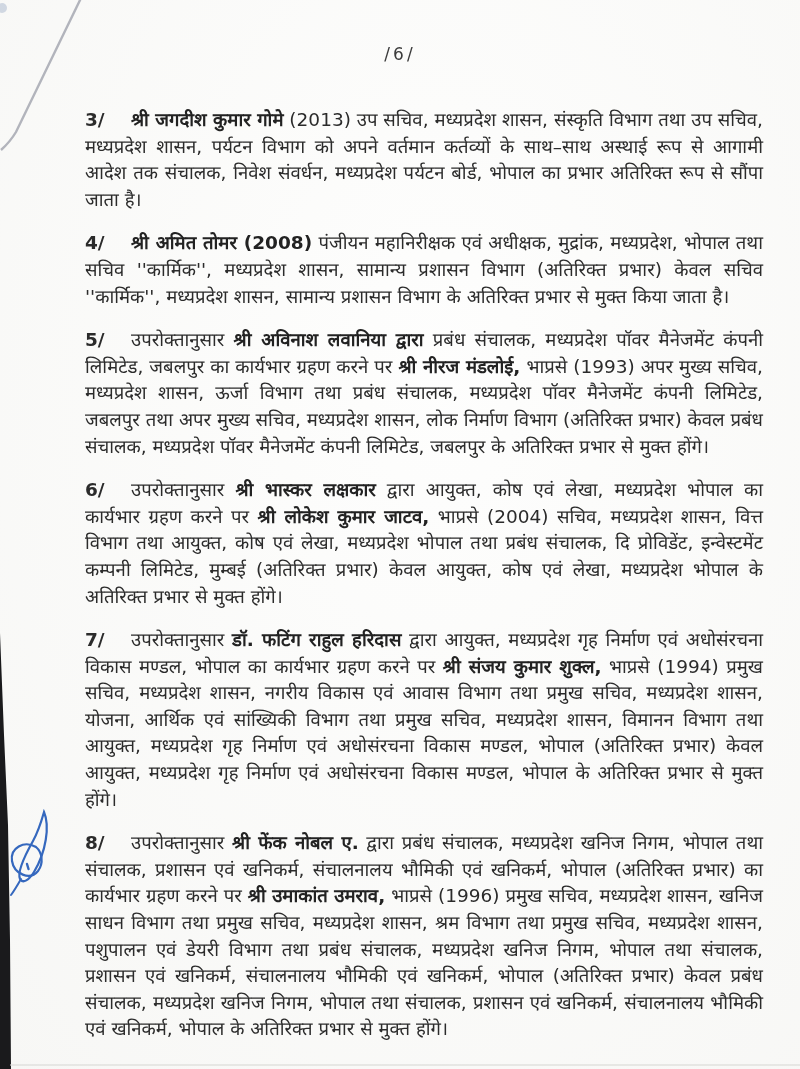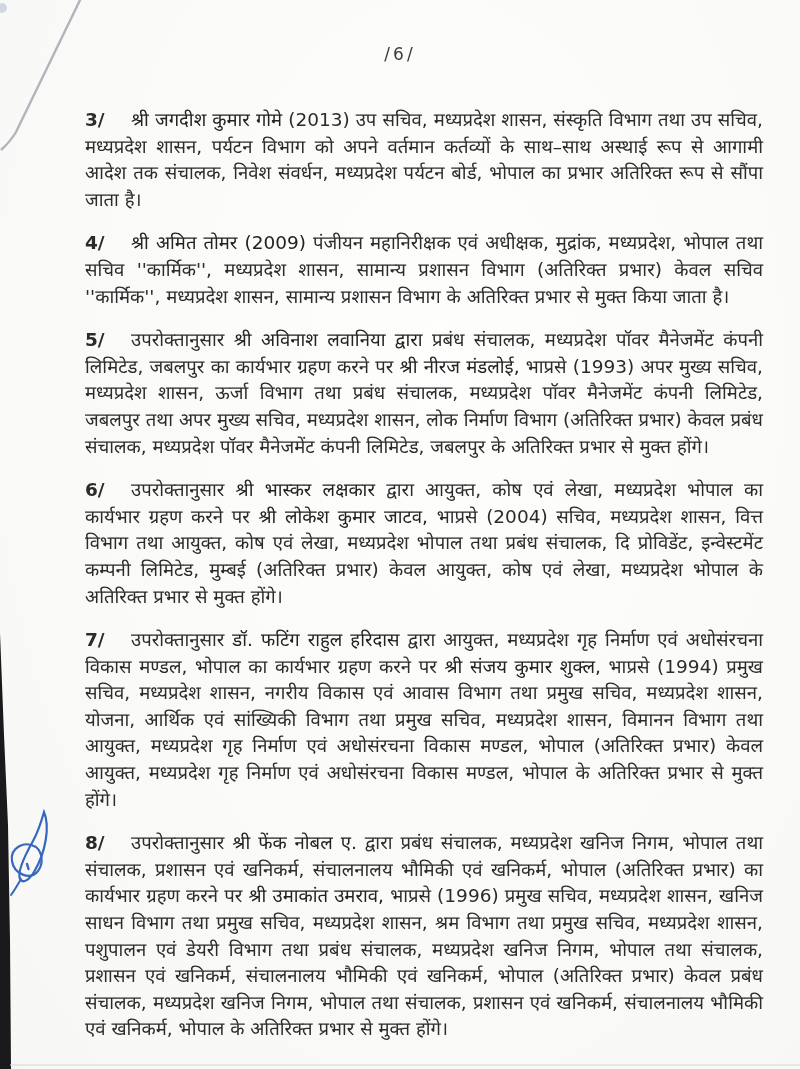--- a/index.html
+++ b/index.html
@@ -27,21 +27,21 @@
     font-size:18.5px;
     line-height:26.6px;
     text-align:justify;
     color:#2b2b2b;
   }
   .pnum{
     display:inline-block;
     min-width:46px;
     font-weight:700;
   }
-  .para b{font-weight:400;color:#222;}
+  .para b{font-weight:700;color:#222;}
 </style>
 </head>
 <body>
 
 <div class="page">
 
   <svg class="artifacts" viewBox="0 0 800 1069">
 
     <circle cx="2" cy="8" r="5" fill="#9fb0c8" opacity="0.45"></circle>
 
@@ -58,21 +58,21 @@
 
     <rect x="10" y="1064" width="790" height="2" fill="#d9d9d5" opacity="0.55"></rect>
   </svg>
 
   <div class="page-number">/6/</div>
 
   <div class="doc-body">
 
     <p class="para"><span class="pnum">3/</span><span></span><b>श्री जगदीश कुमार गोमे</b><span> (2013) उप सचिव, मध्यप्रदेश शासन, संस्कृति विभाग तथा उप सचिव, मध्यप्रदेश शासन, पर्यटन विभाग को अपने वर्तमान कर्तव्यों के साथ–साथ अस्थाई रूप से आगामी आदेश तक संचालक, निवेश संवर्धन, मध्यप्रदेश पर्यटन बोर्ड, भोपाल का प्रभार अतिरिक्त रूप से सौंपा जाता है।</span><b></b><span></span></p>
 
-    <p class="para"><span class="pnum">4/</span><span></span><b>श्री अमित तोमर (2009)</b><span> पंजीयन महानिरीक्षक एवं अधीक्षक, मुद्रांक, मध्यप्रदेश, भोपाल तथा सचिव ''कार्मिक'', मध्यप्रदेश शासन, सामान्य प्रशासन विभाग (अतिरिक्त प्रभार) केवल सचिव ''कार्मिक'', मध्यप्रदेश शासन, सामान्य प्रशासन विभाग के अतिरिक्त प्रभार से मुक्त किया जाता है।</span><b></b><span></span></p>
+    <p class="para"><span class="pnum">4/</span><span></span><b>श्री अमित तोमर (2008)</b><span> पंजीयन महानिरीक्षक एवं अधीक्षक, मुद्रांक, मध्यप्रदेश, भोपाल तथा सचिव ''कार्मिक'', मध्यप्रदेश शासन, सामान्य प्रशासन विभाग (अतिरिक्त प्रभार) केवल सचिव ''कार्मिक'', मध्यप्रदेश शासन, सामान्य प्रशासन विभाग के अतिरिक्त प्रभार से मुक्त किया जाता है।</span><b></b><span></span></p>
 
     <p class="para"><span class="pnum">5/</span><span>उपरोक्तानुसार </span><b>श्री अविनाश लवानिया द्वारा</b><span> प्रबंध संचालक, मध्यप्रदेश पॉवर मैनेजमेंट कंपनी लिमिटेड, जबलपुर का कार्यभार ग्रहण करने पर  </span><b>श्री नीरज मंडलोई,</b><span> भाप्रसे (1993) अपर मुख्य सचिव, मध्यप्रदेश शासन, ऊर्जा विभाग तथा प्रबंध संचालक, मध्यप्रदेश पॉवर मैनेजमेंट कंपनी लिमिटेड, जबलपुर तथा अपर मुख्य सचिव, मध्यप्रदेश शासन, लोक निर्माण विभाग (अतिरिक्त प्रभार) केवल प्रबंध संचालक, मध्यप्रदेश पॉवर मैनेजमेंट कंपनी लिमिटेड, जबलपुर के अतिरिक्त प्रभार से मुक्त होंगे।</span></p>
 
     <p class="para"><span class="pnum">6/</span><span>उपरोक्तानुसार </span><b>श्री भास्कर लक्षकार</b><span> द्वारा आयुक्त, कोष एवं लेखा, मध्यप्रदेश भोपाल का कार्यभार ग्रहण करने पर </span><b>श्री लोकेश कुमार जाटव,</b><span> भाप्रसे (2004) सचिव, मध्यप्रदेश शासन, वित्त विभाग तथा आयुक्त, कोष एवं लेखा, मध्यप्रदेश भोपाल तथा प्रबंध संचालक, दि प्रोविडेंट, इन्वेस्टमेंट कम्पनी लिमिटेड, मुम्बई (अतिरिक्त प्रभार) केवल आयुक्त, कोष एवं लेखा, मध्यप्रदेश भोपाल के अतिरिक्त प्रभार से मुक्त होंगे।</span></p>
 
     <p class="para"><span class="pnum">7/</span><span>उपरोक्तानुसार </span><b>डॉ. फटिंग राहुल हरिदास</b><span> द्वारा आयुक्त, मध्यप्रदेश गृह निर्माण एवं अधोसंरचना विकास मण्डल, भोपाल का कार्यभार ग्रहण करने पर </span><b>श्री संजय कुमार शुक्ल,</b><span> भाप्रसे (1994) प्रमुख सचिव, मध्यप्रदेश शासन, नगरीय विकास एवं आवास विभाग तथा प्रमुख सचिव, मध्यप्रदेश शासन, योजना, आर्थिक एवं सांख्यिकी विभाग तथा प्रमुख सचिव, मध्यप्रदेश शासन, विमानन विभाग तथा आयुक्त, मध्यप्रदेश गृह निर्माण एवं अधोसंरचना विकास मण्डल, भोपाल (अतिरिक्त प्रभार) केवल आयुक्त, मध्यप्रदेश गृह निर्माण एवं अधोसंरचना विकास मण्डल, भोपाल के अतिरिक्त प्रभार से मुक्त होंगे।</span></p>
 
     <p class="para"><span class="pnum">8/</span><span>उपरोक्तानुसार </span><b>श्री फेंक नोबल ए.</b><span> द्वारा प्रबंध संचालक, मध्यप्रदेश खनिज निगम, भोपाल तथा संचालक, प्रशासन एवं खनिकर्म, संचालनालय भौमिकी एवं खनिकर्म, भोपाल (अतिरिक्त प्रभार) का कार्यभार ग्रहण करने पर </span><b>श्री उमाकांत उमराव,</b><span> भाप्रसे (1996) प्रमुख सचिव, मध्यप्रदेश शासन, खनिज साधन विभाग तथा प्रमुख सचिव, मध्यप्रदेश शासन, श्रम विभाग तथा प्रमुख सचिव, मध्यप्रदेश शासन, पशुपालन एवं डेयरी विभाग तथा प्रबंध संचालक, मध्यप्रदेश खनिज निगम, भोपाल तथा संचालक, प्रशासन एवं खनिकर्म, संचालनालय भौमिकी एवं खनिकर्म, भोपाल (अतिरिक्त प्रभार) केवल प्रबंध संचालक, मध्यप्रदेश खनिज निगम, भोपाल तथा संचालक, प्रशासन एवं खनिकर्म, संचालनालय भौमिकी एवं खनिकर्म, भोपाल के अतिरिक्त प्रभार से मुक्त होंगे।</span></p>
 
   </div>

